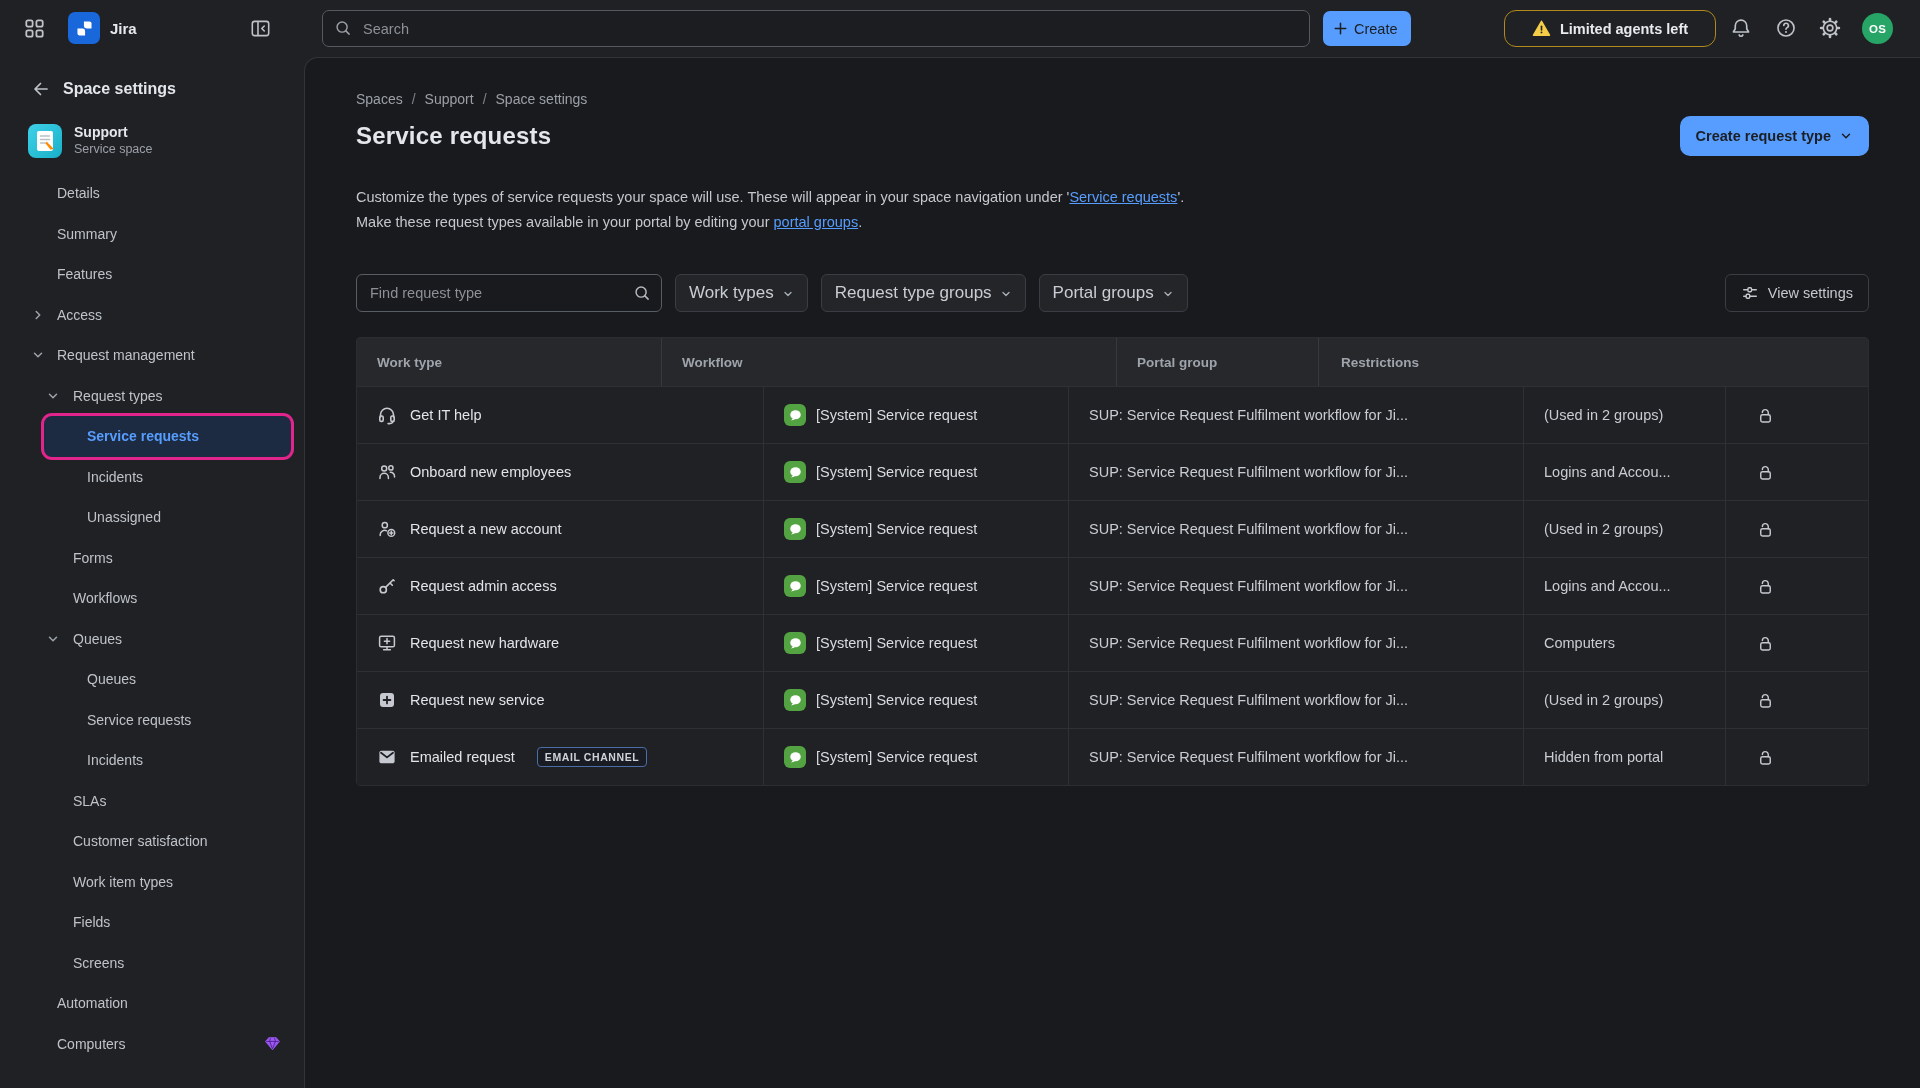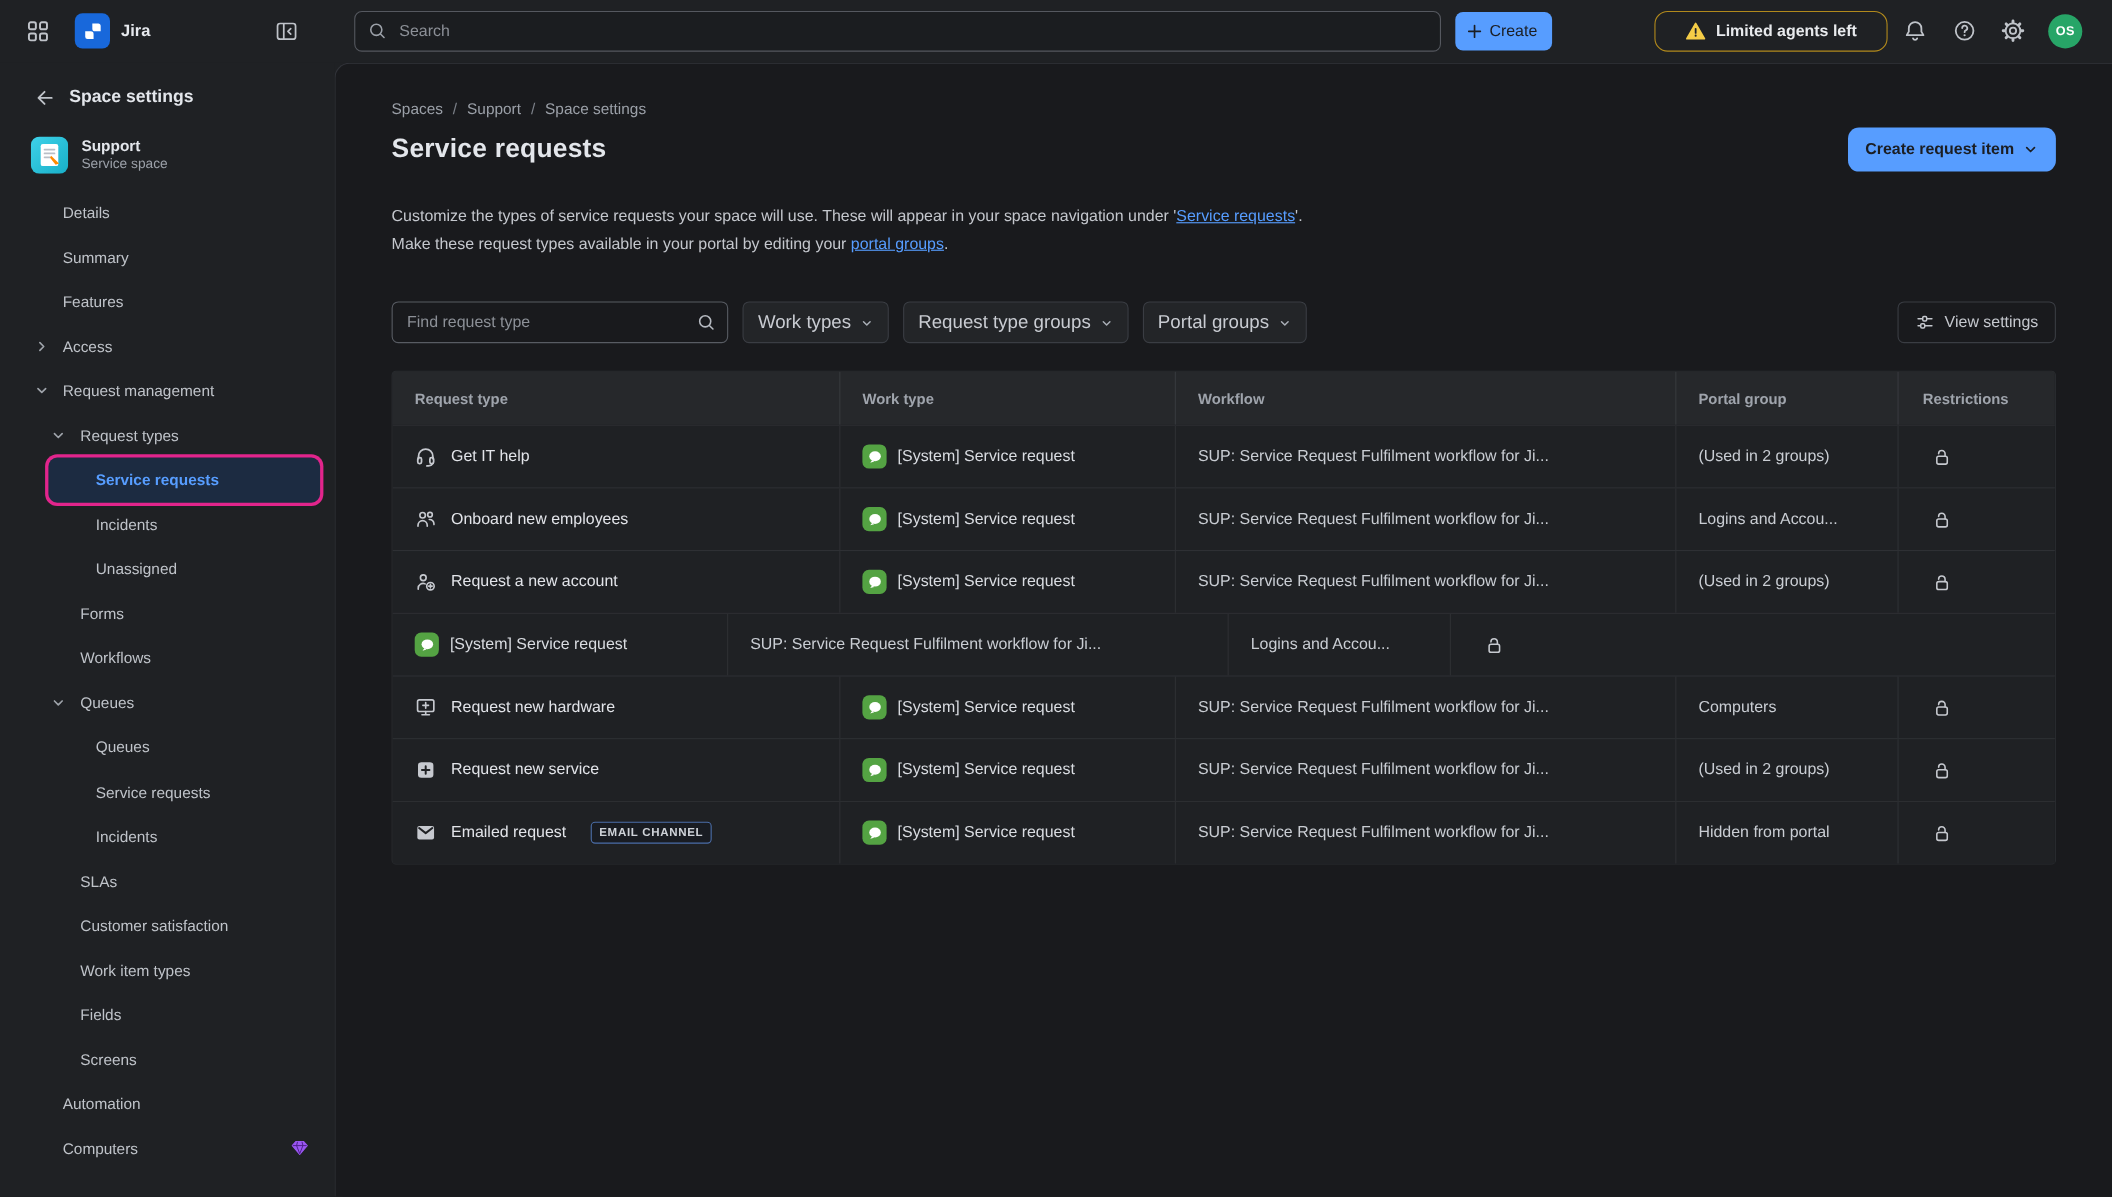--- a/index.html
+++ b/index.html
@@ -317,21 +317,21 @@
       <span class="crumb">Spaces</span>
       <span class="crumb-sep">/</span>
       <span class="crumb">Support</span>
       <span class="crumb-sep">/</span>
       <span class="crumb">Space settings</span>
     </div>
 
   <div class="title-row">
     <h1 class="page-title">Service requests</h1>
     <button class="create-rt-btn">
-      <span>Create request item</span>
+      <span>Create request type</span>
       <span>
           <svg viewBox="0 0 16 16" width="14" height="14" fill="none" stroke="currentColor" stroke-width="1.7" stroke-linecap="round" stroke-linejoin="round">
             <path d="m4 6 4 4 4-4"></path>
           </svg>
         </span>
     </button>
   </div>
 
   <div class="desc">
     <div><span>Customize the types of service requests your space will use. These will appear in your space navigation under '</span><a>Service requests</a><span>'.</span></div>
@@ -382,21 +382,20 @@
             <path d="M3 13.6h2.4M9.8 13.6H17"></path>
             <rect x="5.7" y="11.4" width="4" height="4.4" rx="1.2"></rect>
           </svg>
         </span>
       <span>View settings</span>
     </button>
   </div>
 
   <div class="rt-table">
     <div class="t-head">
-        <div class="t-cell c-request">Request type</div>
         <div class="t-cell c-worktype">Work type</div>
         <div class="t-cell c-workflow">Workflow</div>
         <div class="t-cell c-portal">Portal group</div>
         <div class="t-cell c-restrict">Restrictions</div>
       </div>
     <div id="t-body">
         <div class="t-row">
           <div class="t-cell c-request">
             <span class="rt-icon">
               <svg viewBox="0 0 20 20" width="20" height="20" fill="none" stroke="currentColor" stroke-width="1.6" stroke-linecap="round" stroke-linejoin="round">
@@ -504,20 +503,29 @@
           <div class="t-cell c-restrict">
             <span class="lock">
               <svg viewBox="0 0 20 20" width="19" height="19" fill="none" stroke="currentColor" stroke-width="1.5" stroke-linejoin="round">
                 <rect x="5" y="9.2" width="10" height="7.6" rx="1.8"></rect>
                 <path d="M12.9 9.2V6.9a3.1 3.1 0 0 0-6.2 0" stroke-linecap="round"></path>
               </svg>
             </span>
           </div>
         </div>
         <div class="t-row">
+          <div class="t-cell c-request">
+            <span class="rt-icon">
+              <svg viewBox="0 0 20 20" width="20" height="20" fill="none" stroke="currentColor" stroke-width="1.6" stroke-linecap="round" stroke-linejoin="round">
+                <circle cx="6.3" cy="13.7" r="3.1"></circle>
+                <path d="m8.6 11.4 7.6-7.6M13 7l2.3 2.3M16.2 3.8l.9.9"></path>
+              </svg>
+            </span>
+            <span class="rt-name">Request admin access</span>
+          </div>
           <div class="t-cell c-worktype">
             <span class="wt-tile">
               <span>
                 <svg viewBox="0 0 20 20" width="15" height="15">
                   <ellipse cx="10" cy="9" rx="7" ry="6" fill="#fff"></ellipse>
                   <path d="M6.5 13.5 4.2 16.8 9 15.4Z" fill="#fff"></path>
                 </svg>
               </span>
             </span>
             <span class="wt-text">[System] Service request</span>

